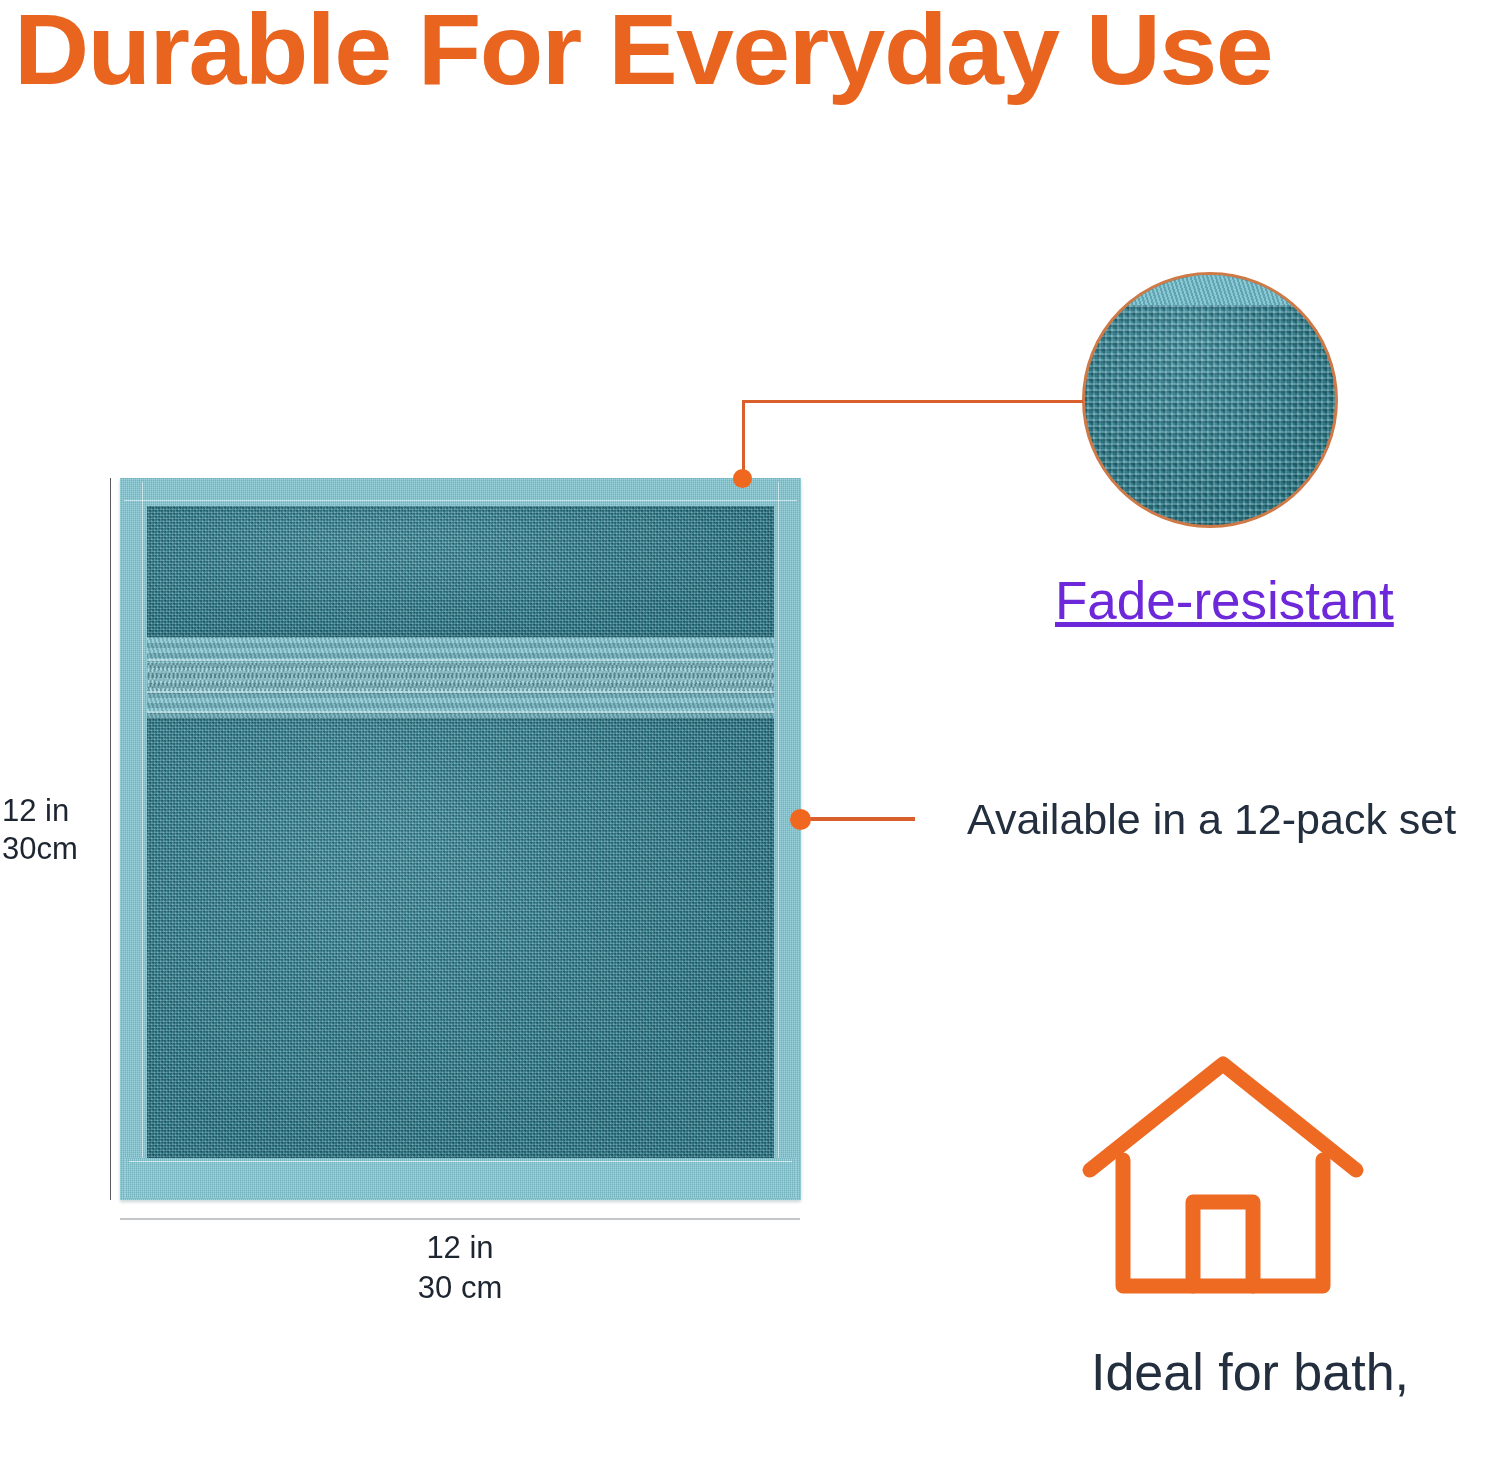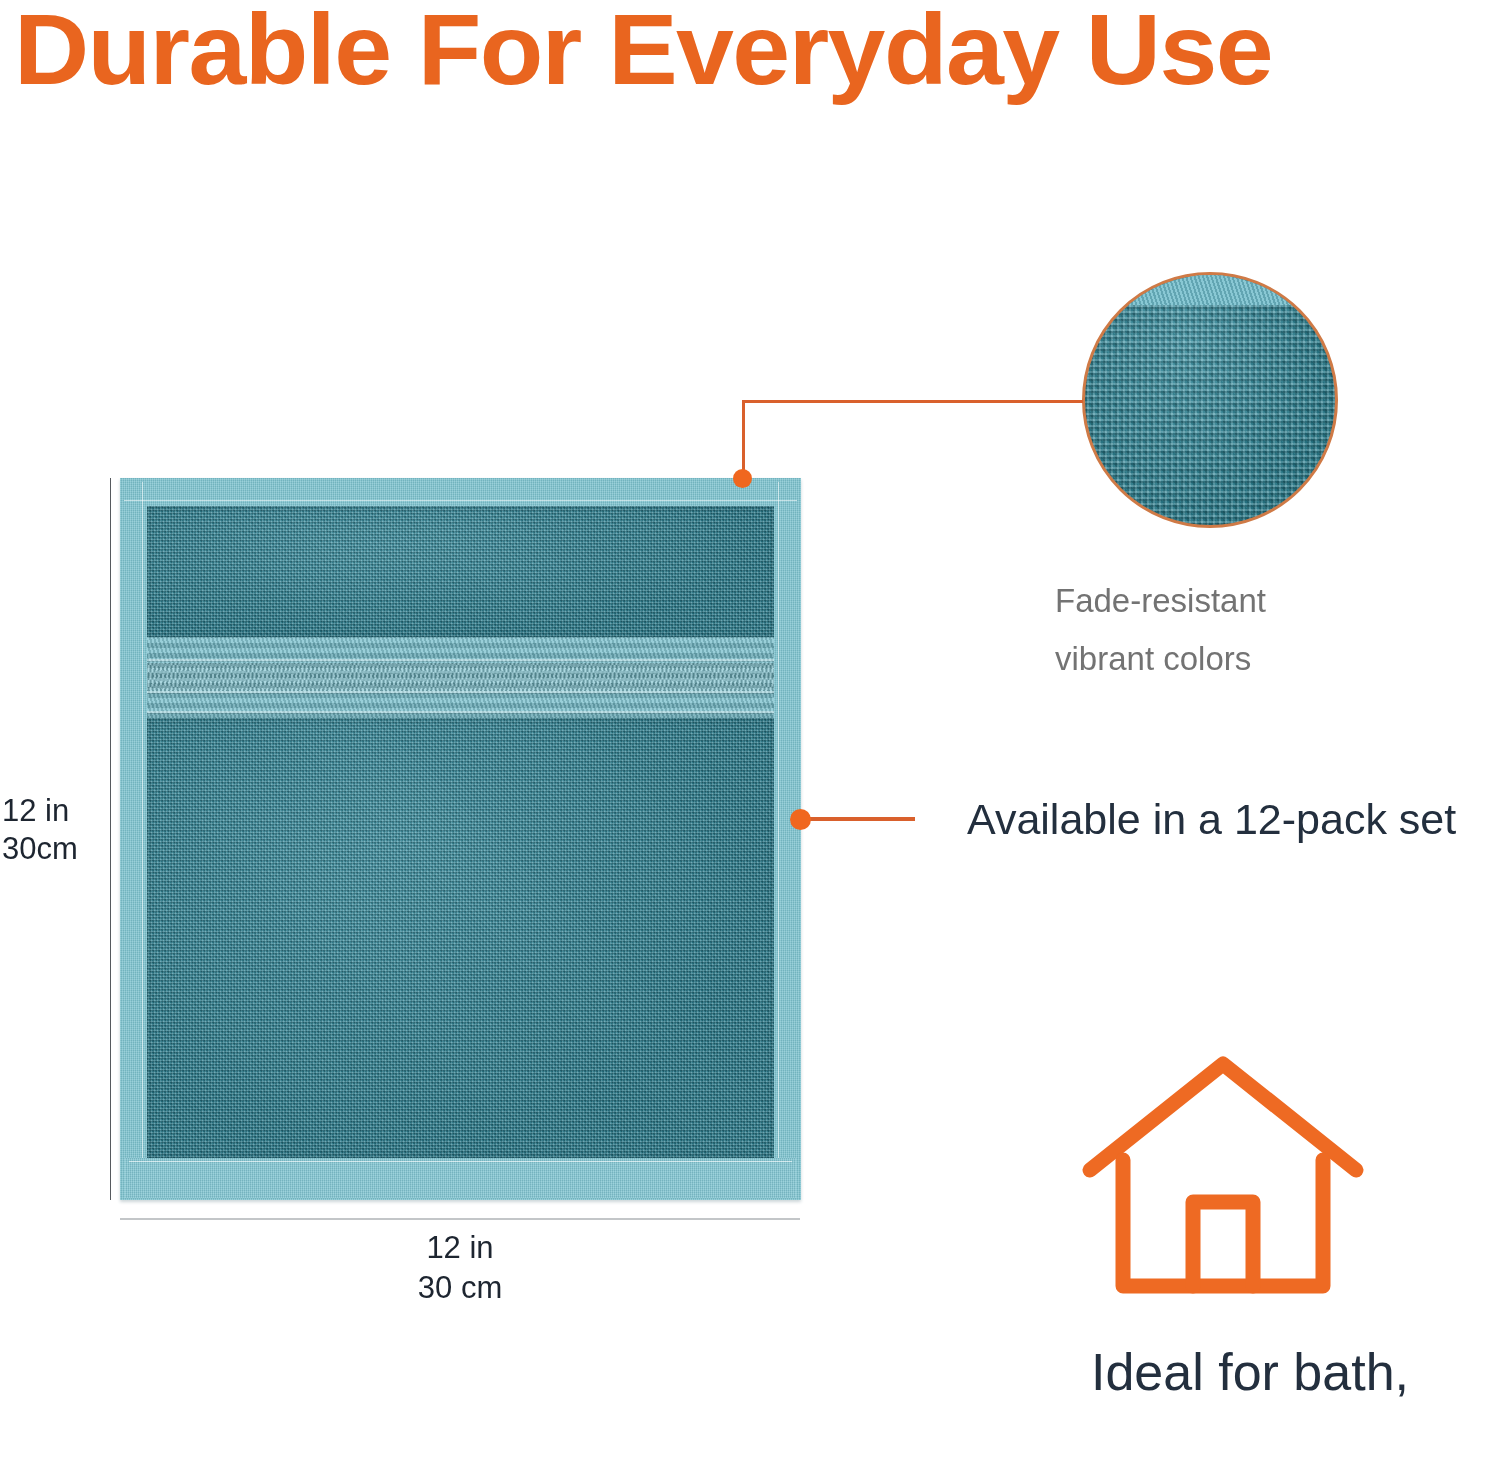--- a/index.html
+++ b/index.html
@@ -192,23 +192,24 @@
   }
   #dot1 { left: 733px; top: 469px; width: 19px; height: 19px; }
   #dot2 { left: 790px; top: 809px; width: 21px; height: 21px; }
 
   
   #callout1 {
     position: absolute;
     left: 1055px;
     top: 572px;
     width: 420px;
-    color: #737373;
-    font-size: 33px;
+    color: #6d28d9;
+    font-size: 53px;
     line-height: 58px;
+    text-decoration: underline;
   }
   #callout2 {
     position: absolute;
     left: 967px;
     top: 793px;
     width: 560px;
     color: #232f3e;
     font-size: 43px;
     line-height: 52px;
     white-space: nowrap;
@@ -282,21 +283,20 @@
 
   <div class="lead" id="lead1h"></div>
   <div class="lead" id="lead1v"></div>
   <div class="dot" id="dot1"></div>
 
   <div class="lead" id="lead2h"></div>
   <div class="dot" id="dot2"></div>
 
   <div id="callout1">
     <div>Fade-resistant</div>
-    <div>vibrant colors</div>
   </div>
 
   <div id="callout2">Available in a  12-pack set</div>
 
   <svg id="houseIcon" viewBox="0 0 290 250">
     <g fill="none" stroke="#ee6a23" stroke-width="15" stroke-linecap="round" stroke-linejoin="round">
       <polyline points="12,120 145,14 278,120"></polyline>
       <polyline points="45,110 45,236 245,236 245,110"></polyline>
       <polyline points="115,236 115,152 175,152 175,236"></polyline>
     </g>

